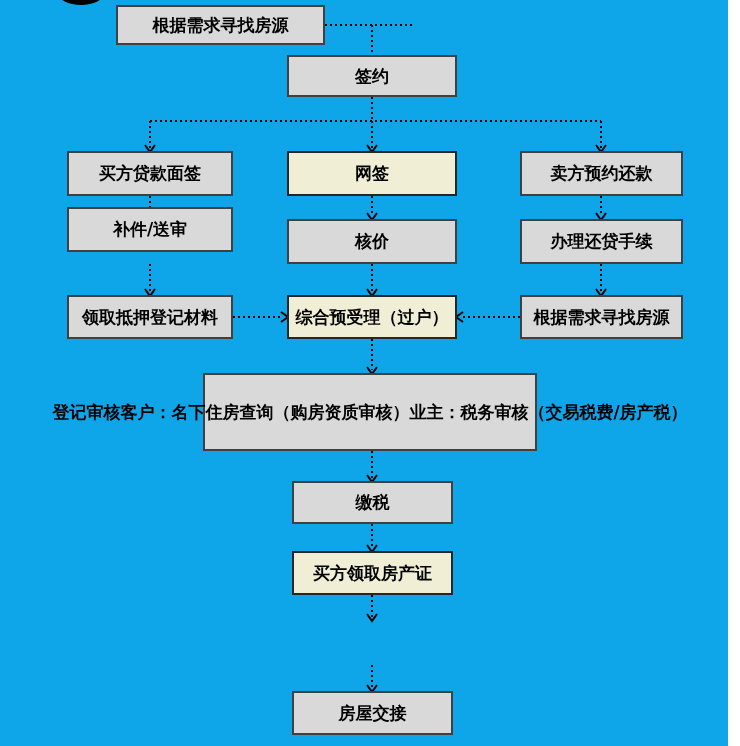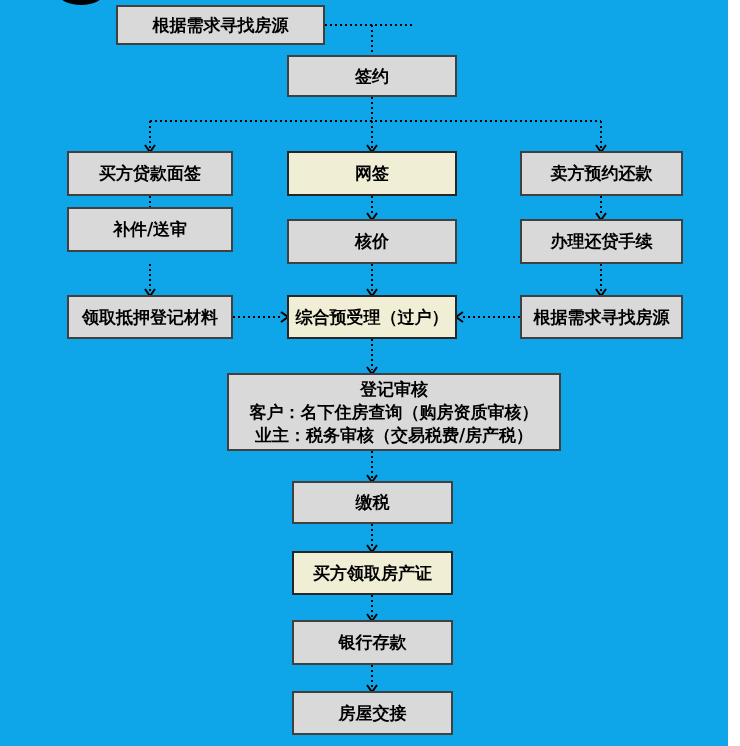--- a/index.html
+++ b/index.html
@@ -30,24 +30,23 @@
     justify-content: center;
     text-align: center;
     line-height: 1.2;
     white-space: nowrap;
   }
   .node.highlight {
     background: #f0eed5;
     border-color: #262626;
   }
   .node.big {
-    flex-direction: column;
+    flex-direction: row;
     line-height: 23px;
     white-space: nowrap;
-    margin-left: 24px;
   }
   .deco-circle {
     position: absolute;
     left: 58px;
     top: -19px;
     width: 46px;
     height: 24px;
     background: #000000;
     border-radius: 50%;
   }
@@ -128,17 +127,16 @@
   <div class="node big" style="left:203px;top:373px;width:334px;height:78px">
     <div>登记审核</div>
     <div>客户：名下住房查询（购房资质审核）</div>
     <div>业主：税务审核（交易税费/房产税）</div>
   </div>
 
   <div class="node" style="left:292px;top:481px;width:161px;height:43px">缴税</div>
 
   <div class="node highlight" style="left:292px;top:551px;width:161px;height:44px">买方领取房产证</div>
 
-  <div class="node" style="left:292px;top:620px;width:161px;height:45px">银行存款</div>
 
   <div class="node" style="left:292px;top:691px;width:161px;height:44px">房屋交接</div>
 
 </div>
 
 </body></html>

